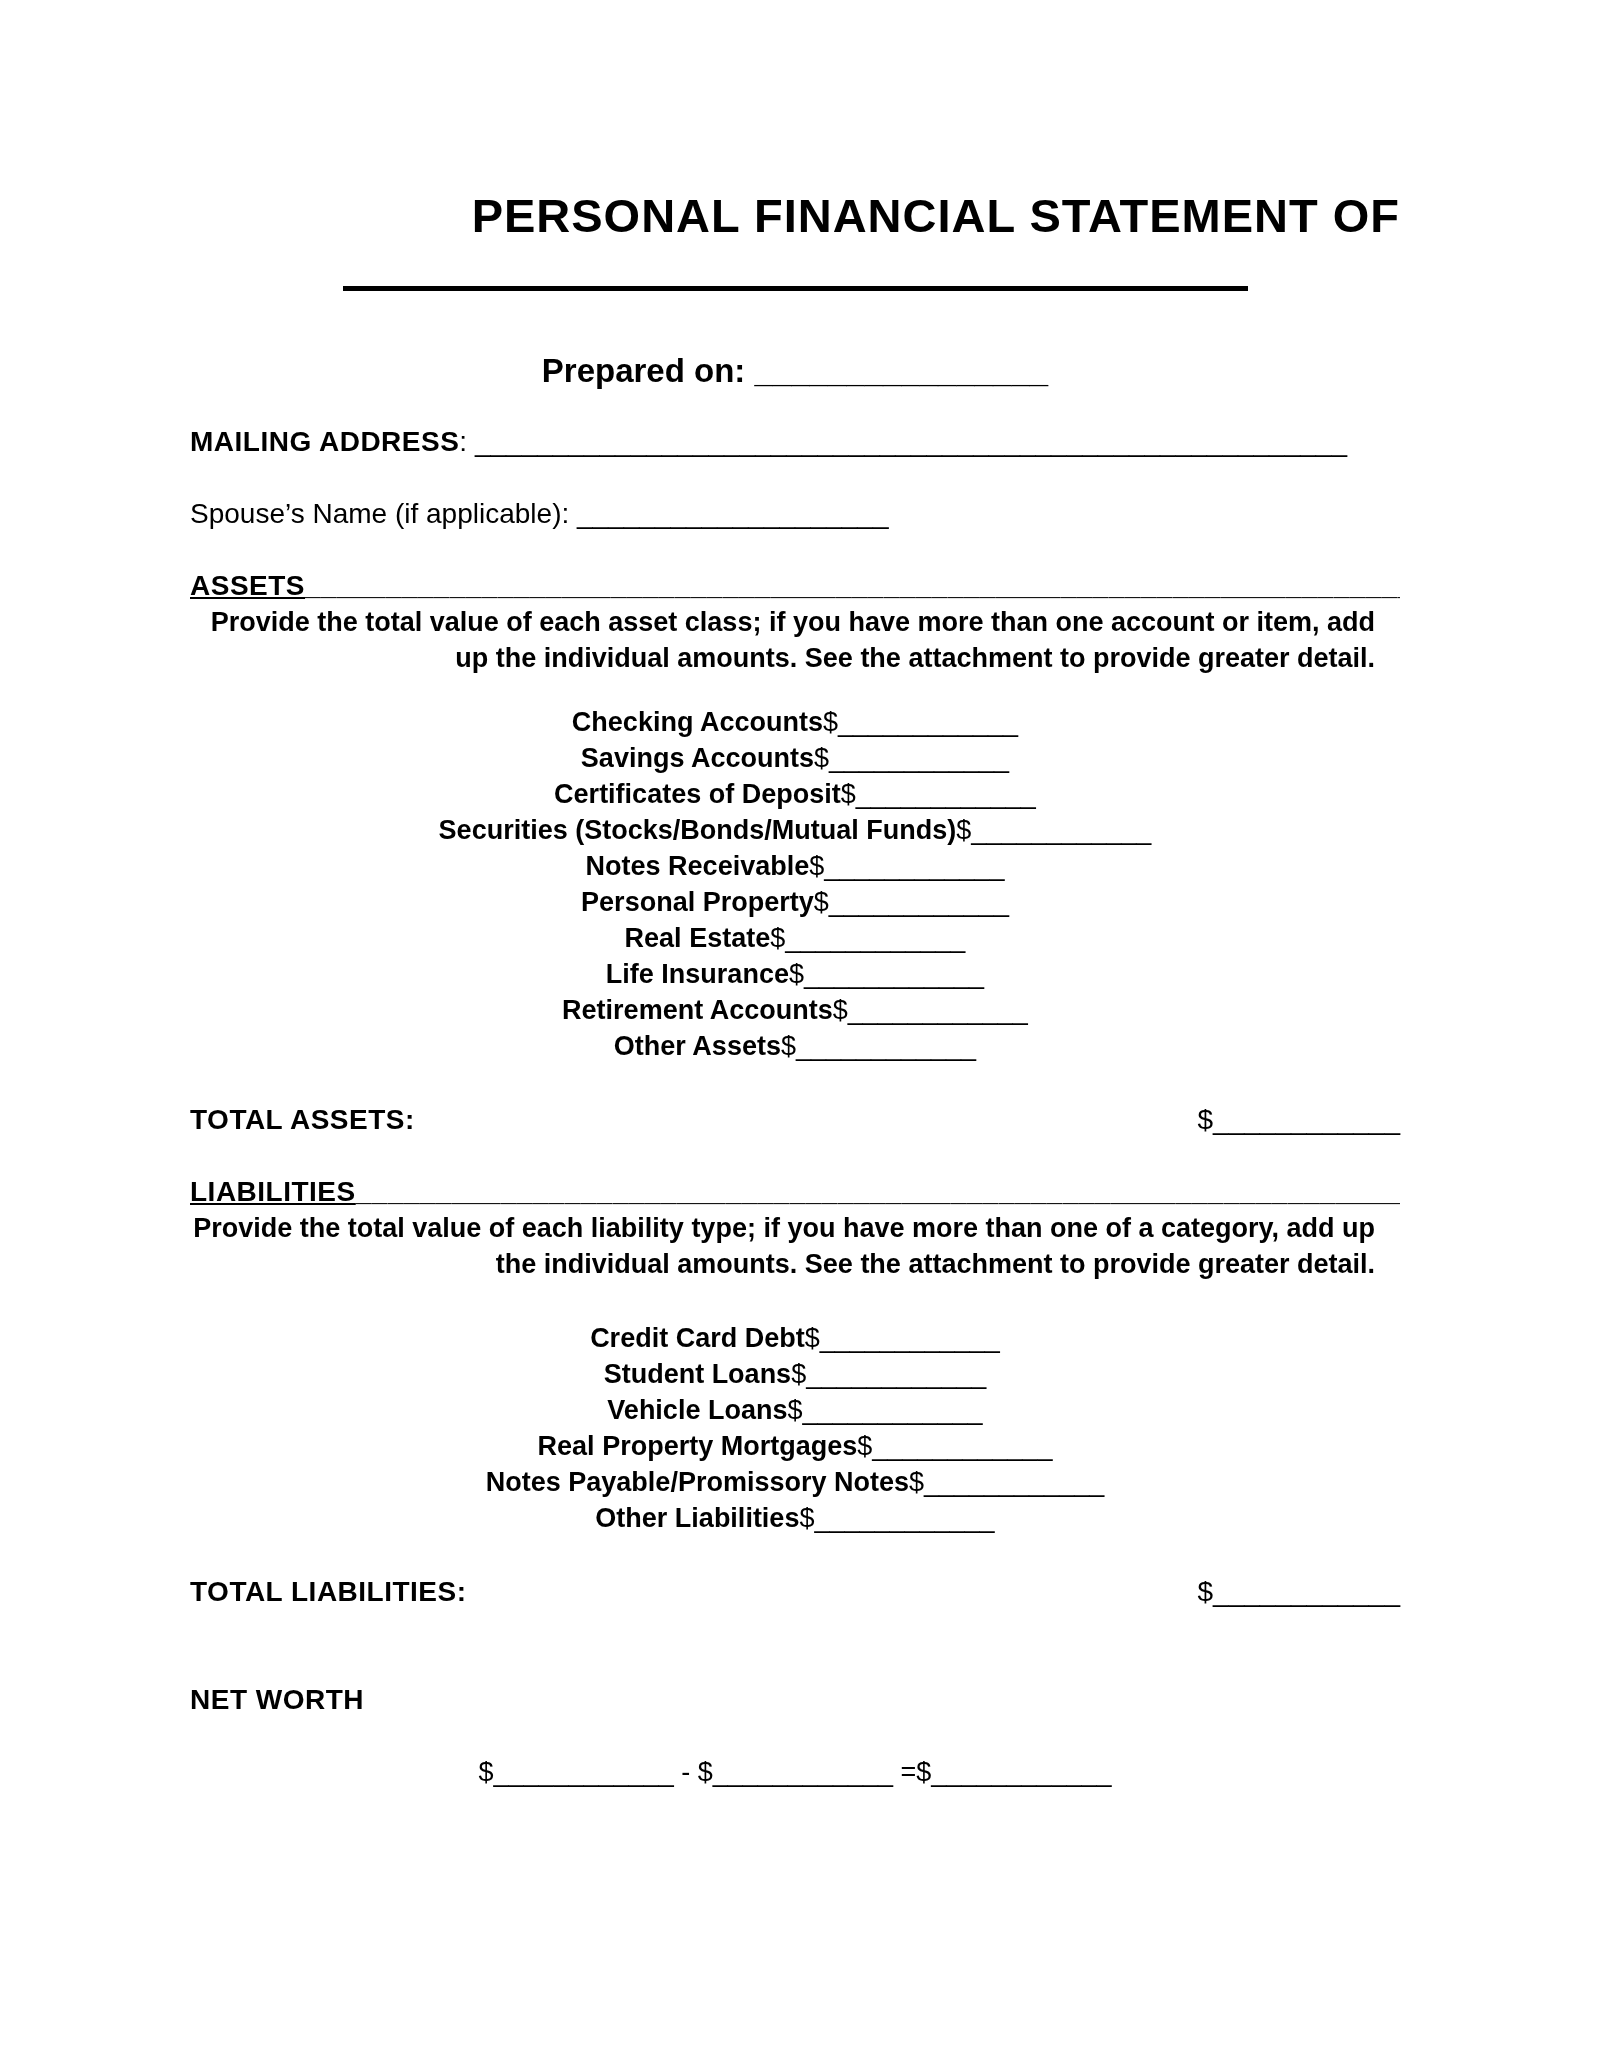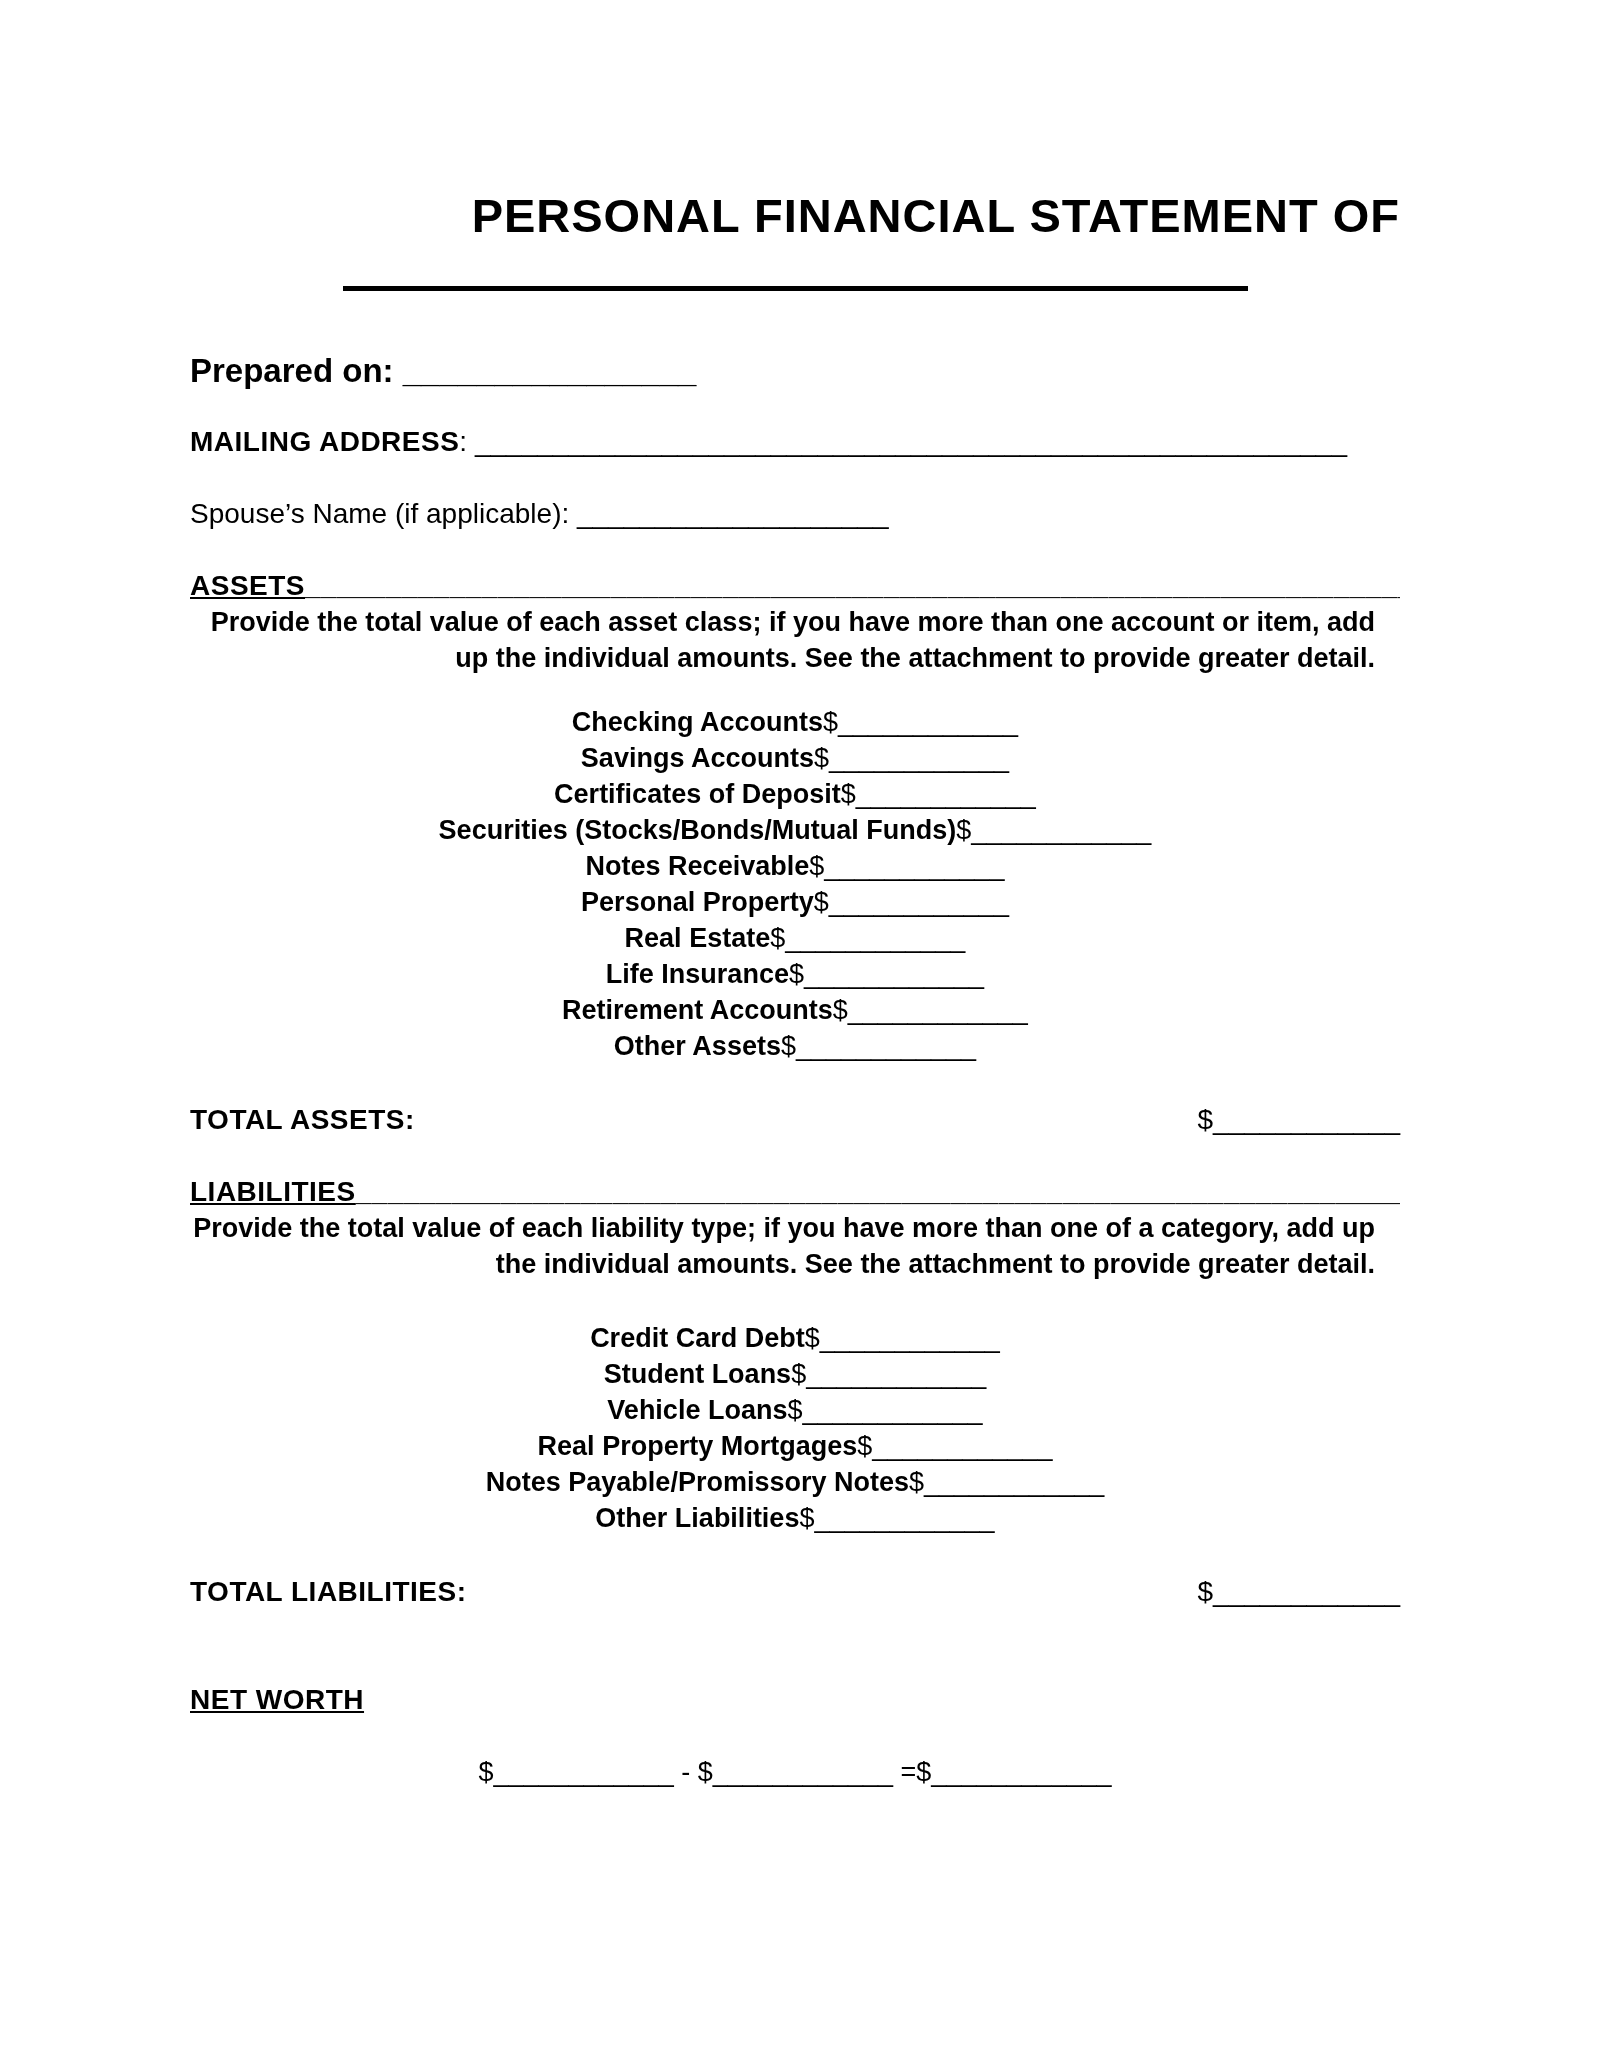--- a/index.html
+++ b/index.html
@@ -25,20 +25,21 @@
     line-height: 1.1;
   }
   .name-line {
     width: 905px;
     height: 5px;
     background: #000000;
     margin: 44px auto 0 auto;
   }
   .prepared {
     margin-top: 60px;
+    text-align: center;
     font-size: 33px;
     font-weight: 700;
     line-height: 40px;
     white-space: nowrap;
   }
   .addr-line {
     margin-top: 33px;
     font-size: 28px;
     line-height: 36px;
     white-space: nowrap;
@@ -88,21 +89,21 @@
     line-height: 36px;
   }
   .total-label { font-weight: 700; letter-spacing: 0.5px; }
   .networth-heading {
     margin-top: 72px;
     font-size: 28px;
     font-weight: 700;
     line-height: 36px;
     letter-spacing: 0.5px;
   }
-  .networth-heading .head-text { text-decoration: underline; }
+  .networth-heading .head-text { }
   .formula-row {
     display: flex;
     justify-content: center;
     align-items: baseline;
     margin-top: 36px;
     font-size: 27px;
     line-height: 36px;
   }
 </style>
 </head>

